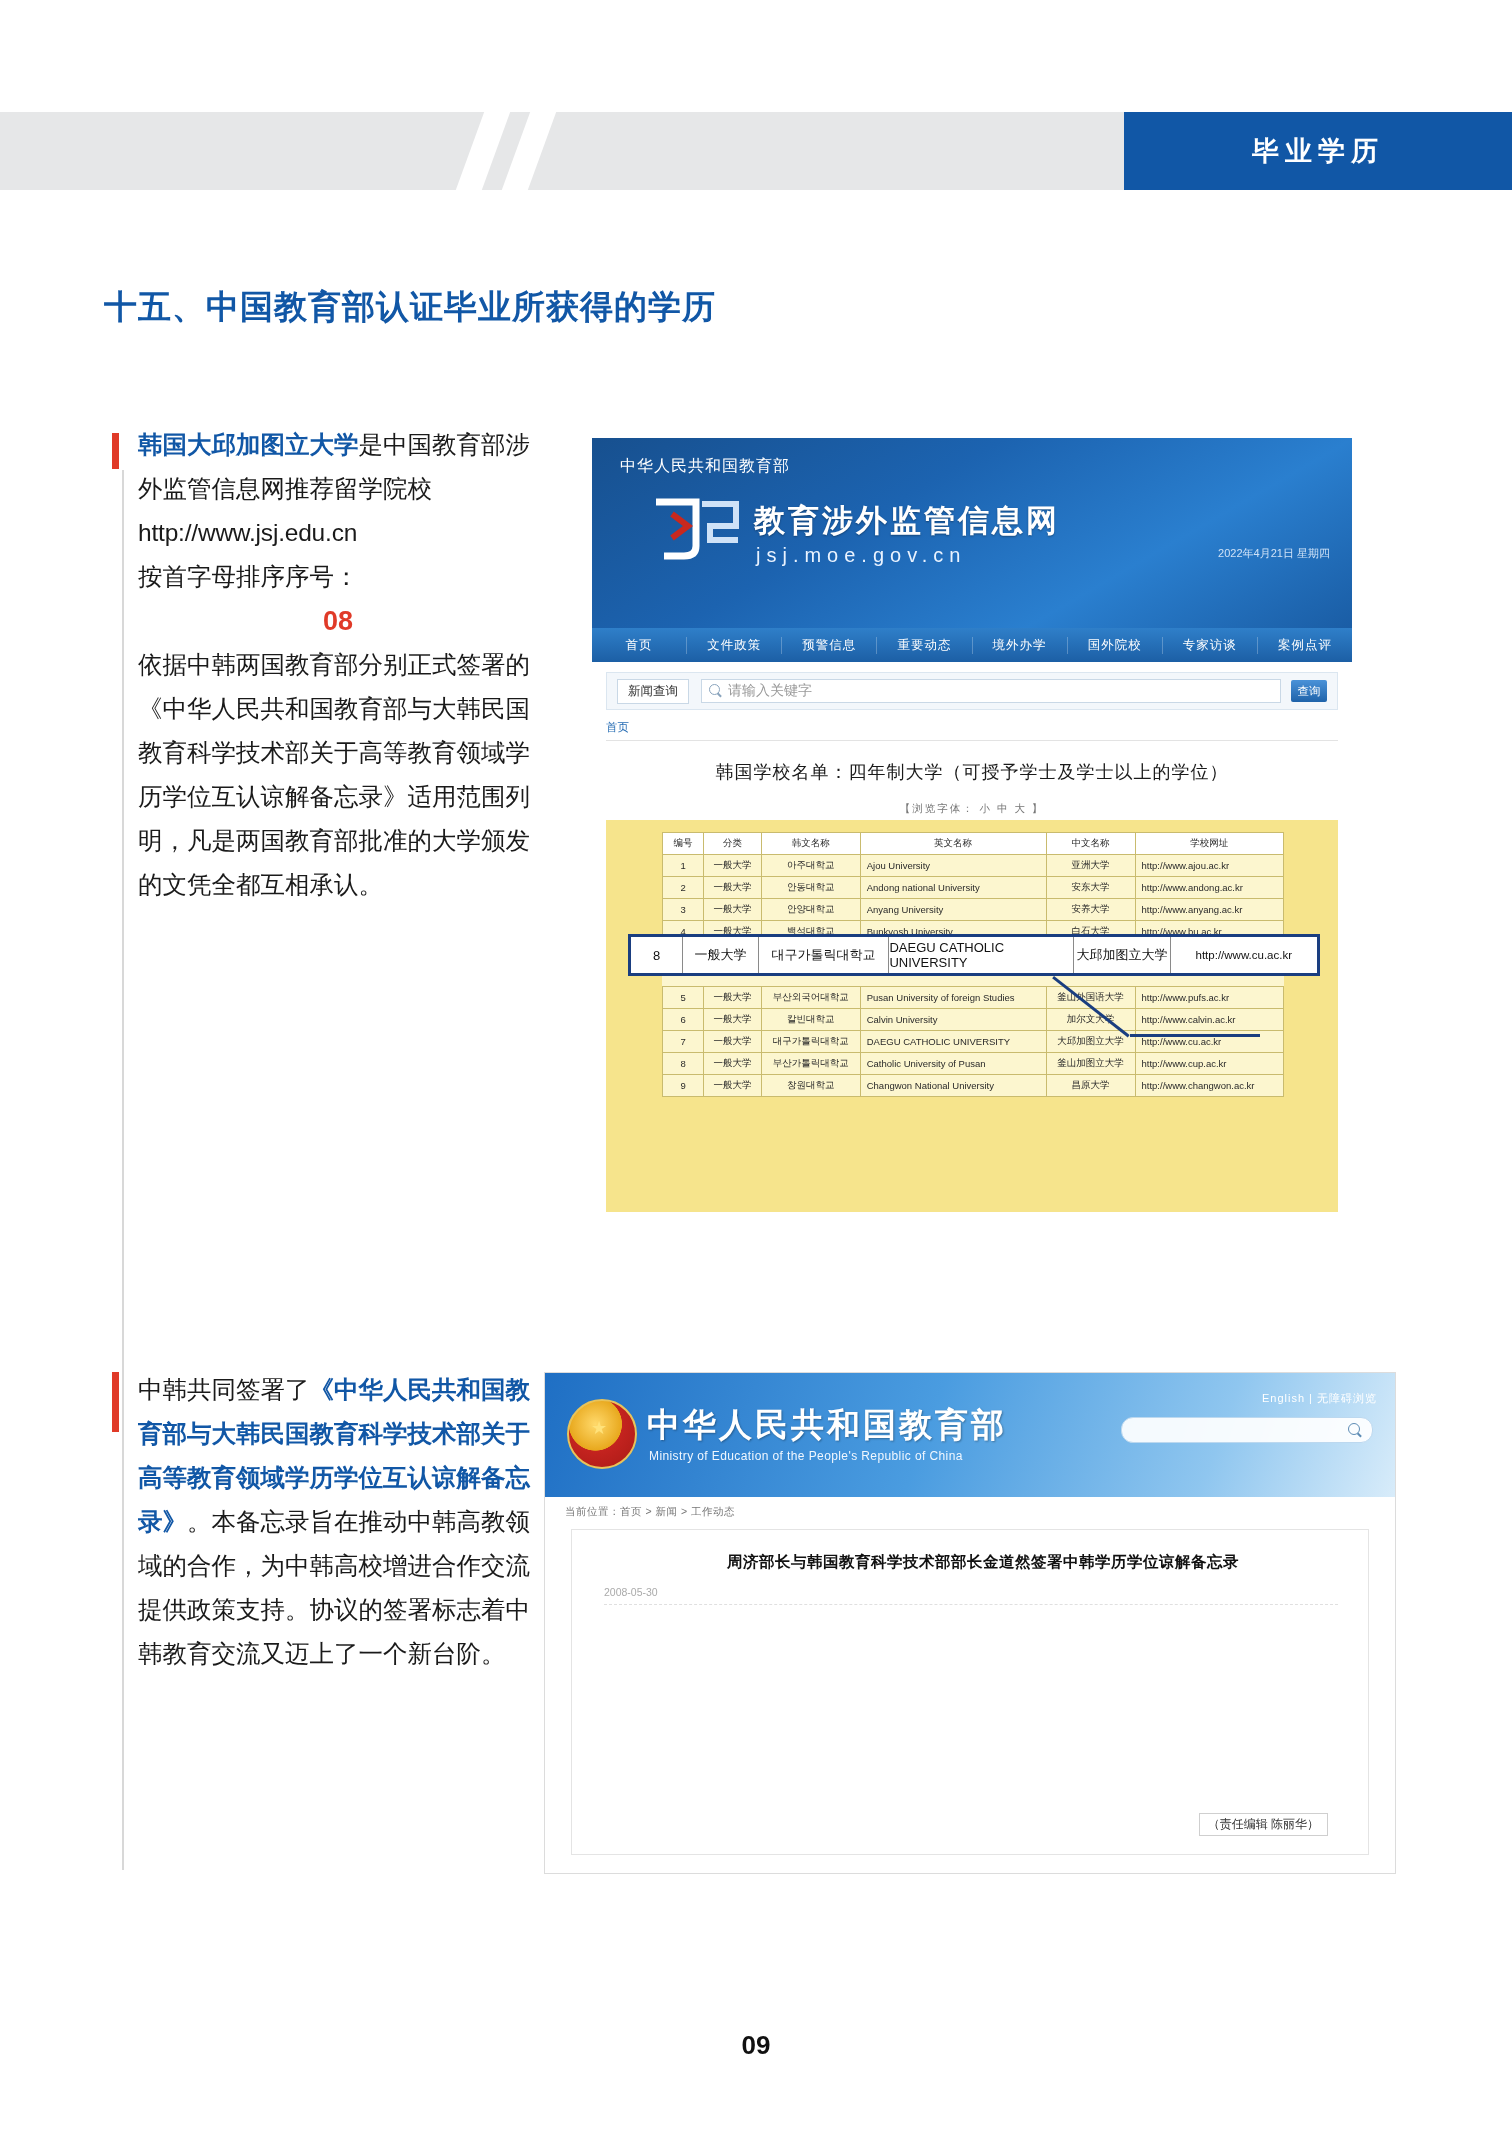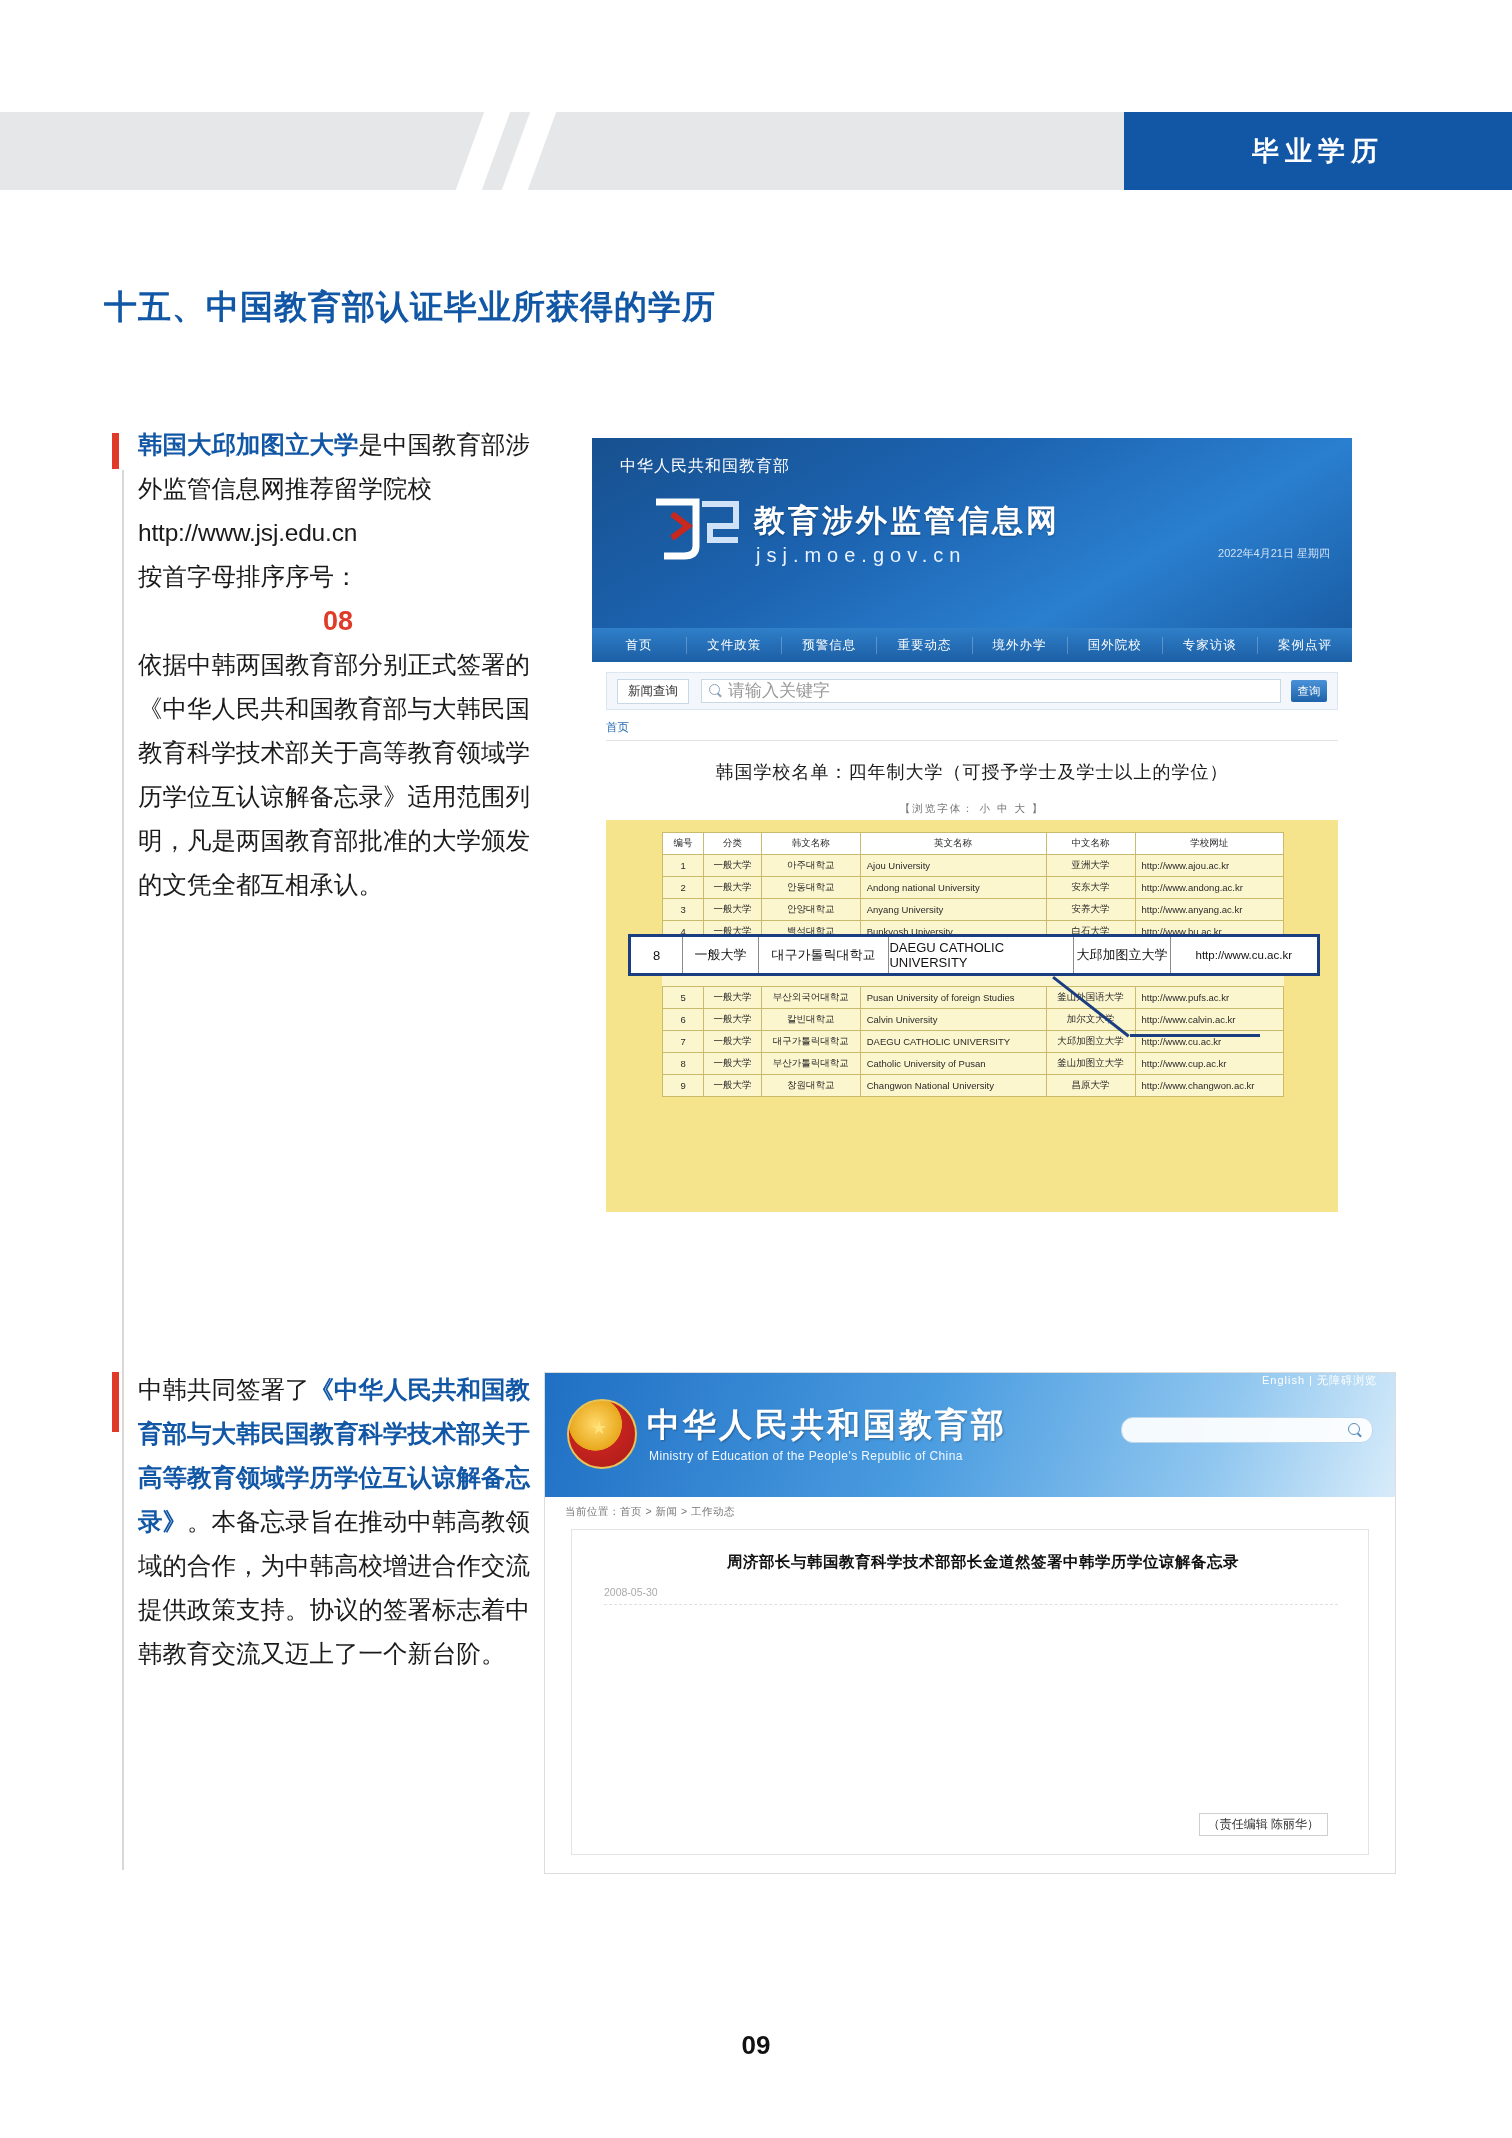--- a/index.html
+++ b/index.html
@@ -189,24 +189,24 @@
     border: 1px solid #c9d8e6;
     background: #fff;
     padding: 3px 10px;
   }
   .s1-search .field {
     flex: 1;
     margin-left: 12px;
     height: 22px;
     background: #ffffff;
     border: 1px solid #c9d8e6;
-    font-size: 17px;
+    font-size: 14px;
     color: #999;
     display: flex;
-    align-items: flex-end;
+    align-items: center;
     padding-left: 26px;
     position: relative;
   }
   .s1-search .mag {
     position: absolute;
     left: 7px; top: 4px;
     width: 9px; height: 9px;
     border: 1.6px solid #8aa4bd;
     border-radius: 50%;
   }
@@ -371,21 +371,21 @@
   }
   .s2-subtitle {
     position: absolute;
     top: 76px; left: 104px;
     color: #f0f7ff;
     font-size: 12px;
     letter-spacing: .4px;
   }
   .s2-lang {
     position: absolute;
-    top: 0; right: 18px;
+    top: 18px; right: 18px;
     color: #ffffff;
     font-size: 11px;
     letter-spacing: 1px;
   }
   .s2-searchbox {
     position: absolute;
     top: 44px; right: 22px;
     width: 250px; height: 24px;
     background: rgba(255,255,255,.92);
     border-radius: 12px;

